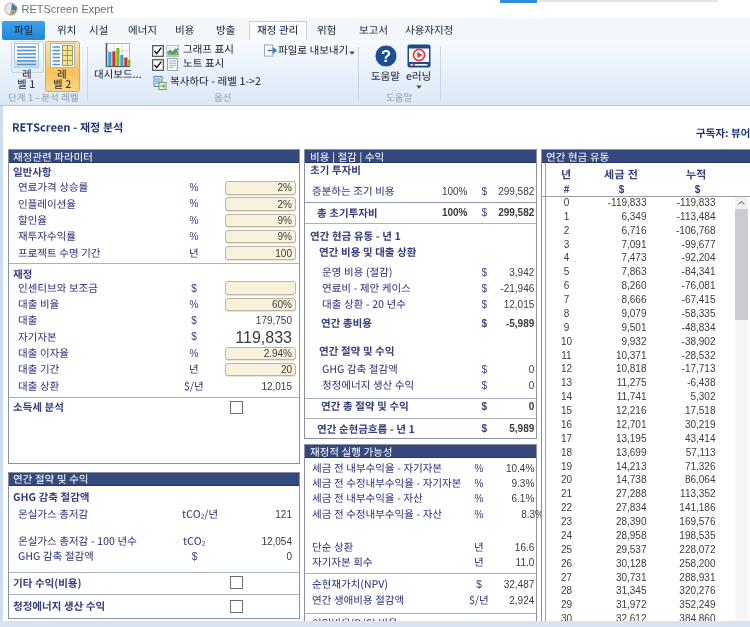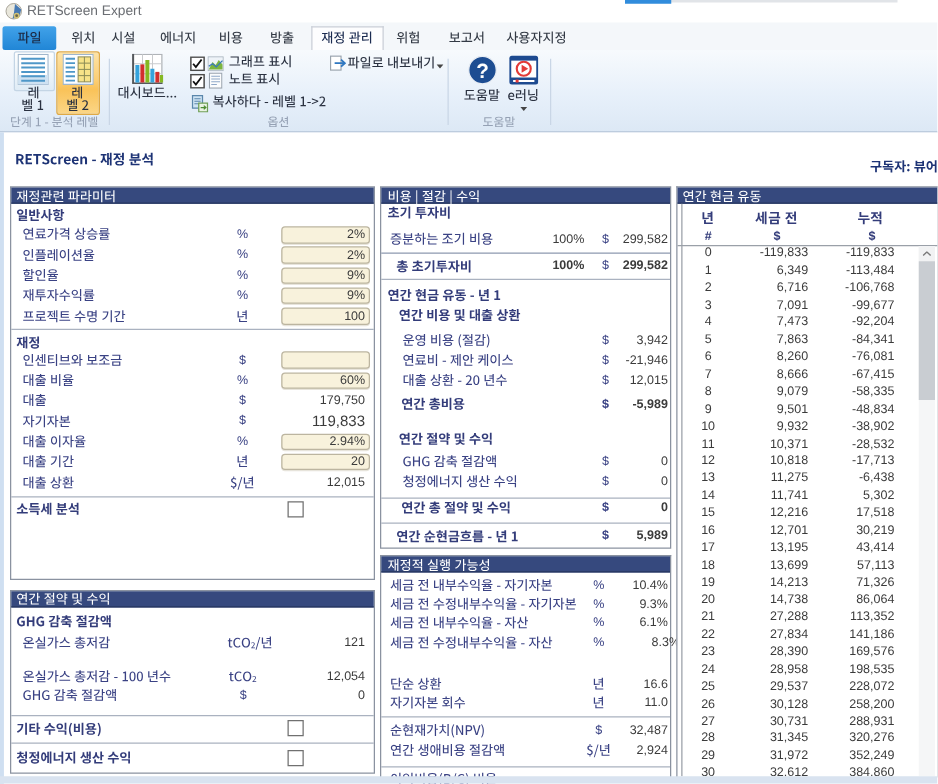--- a/index.html
+++ b/index.html
@@ -605,21 +605,21 @@
     </svg>
     <div style="position:absolute;font-size:10.0px;line-height:11.5px;color:#3a4284;white-space:pre;left:0;width:388.0px;text-align:center;top:315.1px;">$</div>
     <div style="position:absolute;font-size:10.0px;line-height:11.5px;color:#3b3b3b;white-space:pre;right:458.0px;top:315.3px;margin-left:10px;">179,750</div>
     <svg class="k" style="left:18.0px;top:330.6px" width="38.64" height="13.12" viewBox="0 -950 3680 1250" fill="#3a4284">
       <use href="#q18" x="0"></use>
       <use href="#q52" x="920"></use>
       <use href="#q18" x="1840"></use>
       <use href="#q108" x="2760"></use>
     </svg>
     <div style="position:absolute;font-size:10.0px;line-height:11.5px;color:#3a4284;white-space:pre;left:0;width:388.0px;text-align:center;top:331.4px;">$</div>
-    <div style="position:absolute;font-size:12px;line-height:11.5px;color:#3b3b3b;white-space:pre;right:458.0px;top:331.6px;">119,833</div>
+    <div style="position:absolute;font-size:16px;line-height:11.5px;color:#3b3b3b;white-space:pre;right:458.0px;top:331.6px;">119,833</div>
     <div style="position:absolute;left:225.0px;top:346.6px;width:70.5px;height:13.5px;background:#f8f2dc;border:1px solid #bcb5a0;border-radius:3px;box-shadow:0 1px 0.5px rgba(175,165,135,.3);box-sizing:border-box"></div>
     <svg class="k" style="left:18.0px;top:346.9px" width="50.92" height="13.12" viewBox="0 -950 4850 1250" fill="#3a4284">
       <use href="#q37" x="0"></use>
       <use href="#q12" x="920"></use>
       <use href="#q92" x="2090"></use>
       <use href="#q18" x="3010"></use>
       <use href="#q93" x="3930"></use>
     </svg>
     <div style="position:absolute;font-size:10.0px;line-height:11.5px;color:#3a4284;white-space:pre;left:0;width:388.0px;text-align:center;top:347.7px;">%</div>
     <div style="position:absolute;font-size:10.0px;line-height:11.5px;color:#3b3b3b;white-space:pre;right:458.0px;top:347.9px;">2.94%</div>

